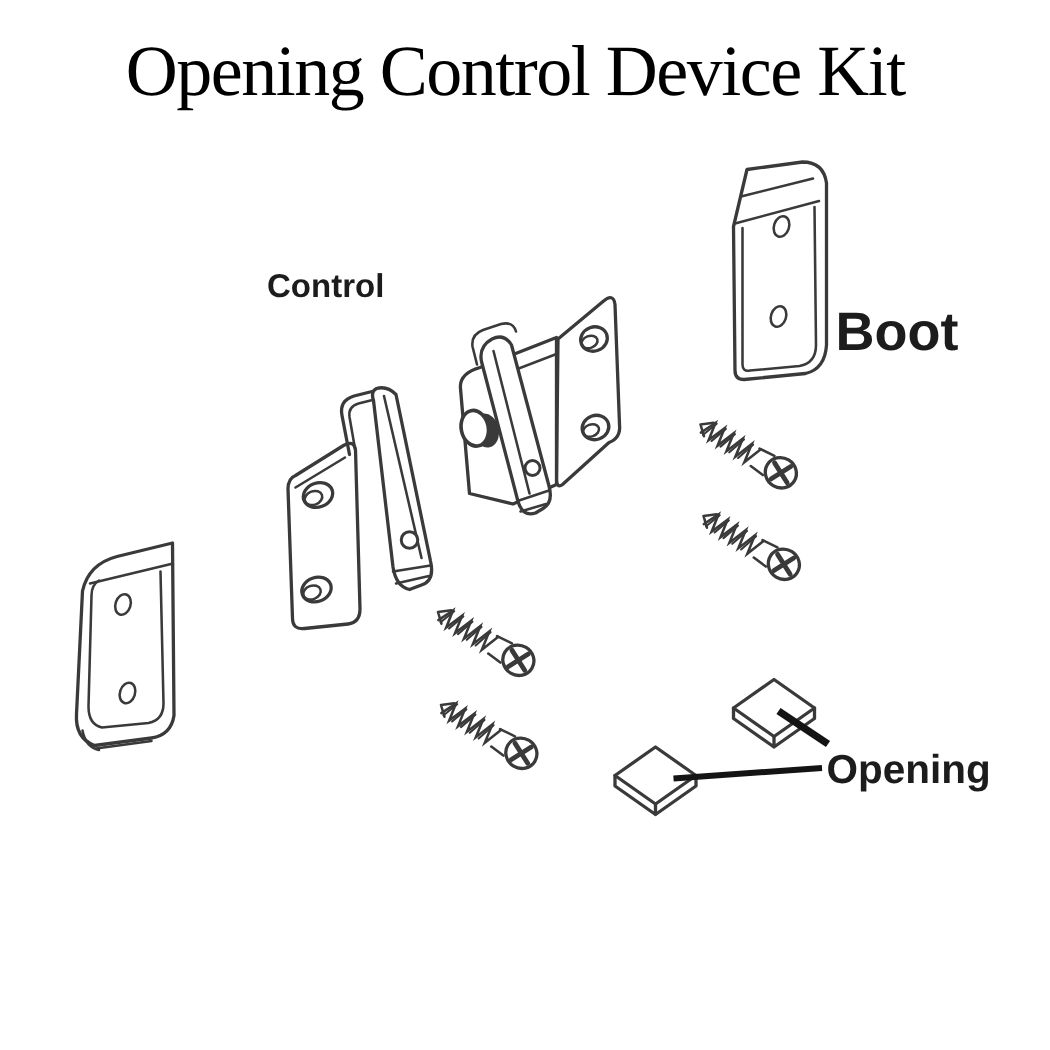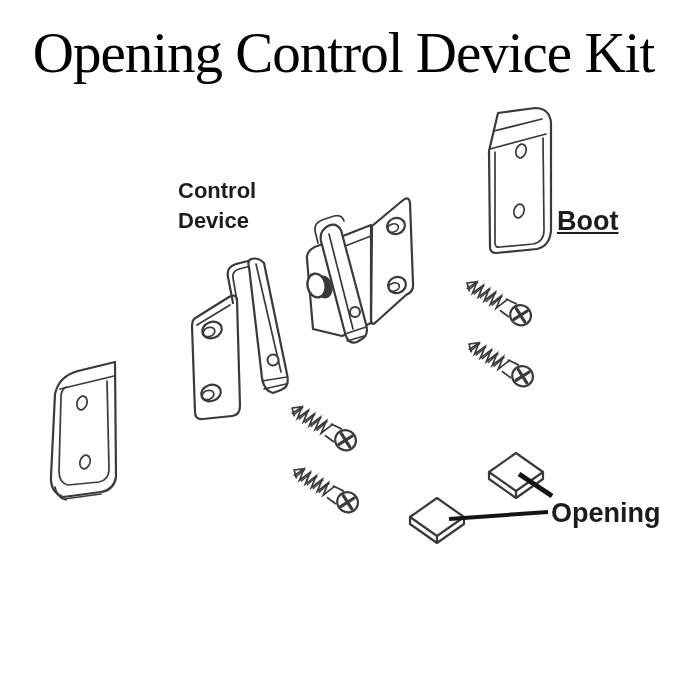--- a/index.html
+++ b/index.html
@@ -1,23 +1,23 @@
 <!DOCTYPE html>
 <html><head>
 <meta charset="utf-8">
 <style>
   html,body{margin:0;padding:0;background:#ffffff;}
   .canvas{position:relative;width:700px;height:700px;background:#ffffff;overflow:hidden;
           font-family:"Liberation Sans",sans-serif;}
   .title{position:absolute;top:20px;left:0;width:687px;margin:0;text-align:center;
-         font-family:"Liberation Serif",serif;font-weight:400;font-size:57px;
+         font-family:"Liberation Serif",serif;font-weight:400;font-size:48px;
          letter-spacing:-1px;color:#000;white-space:nowrap;}
   .part-label{position:absolute;font-weight:bold;color:#1c1c1c;font-size:22px;line-height:30px;}
   #label-control{left:178px;top:176px;}
-  #label-boot{left:557px;top:206px;font-size:27px;text-decoration:underline;}
+  #label-boot{left:557px;top:206px;font-size:36px;}
   #label-bumper{left:551px;top:498px;font-size:27px;}
   svg.art{position:absolute;left:0;top:0;}
   .ln{fill:none;stroke:#3a3a3a;stroke-width:2.2;stroke-linejoin:round;stroke-linecap:round;}
   .fw{fill:#ffffff;stroke:#3a3a3a;stroke-width:2.2;stroke-linejoin:round;}
   .thin{fill:none;stroke:#3a3a3a;stroke-width:1.7;stroke-linecap:round;}
   .leader{fill:none;stroke:#141414;}
 </style>
 </head>
 <body>
 
@@ -97,18 +97,17 @@
 
     <use href="#bumper" transform="translate(516,472)"></use>
     <use href="#bumper" transform="translate(437,517)"></use>
 
     <path class="leader" style="stroke-width:5" d="M519,474 L552,496"></path>
     <path class="leader" style="stroke-width:4" d="M449,519 L548,512"></path>
   </svg>
 
   <div class="part-label" id="label-control">
     <div>Control</div>
-    <div>Device</div>
   </div>
   <div class="part-label" id="label-boot">Boot</div>
   <div class="part-label" id="label-bumper">Opening</div>
 
 </div>
 
 </body></html>

